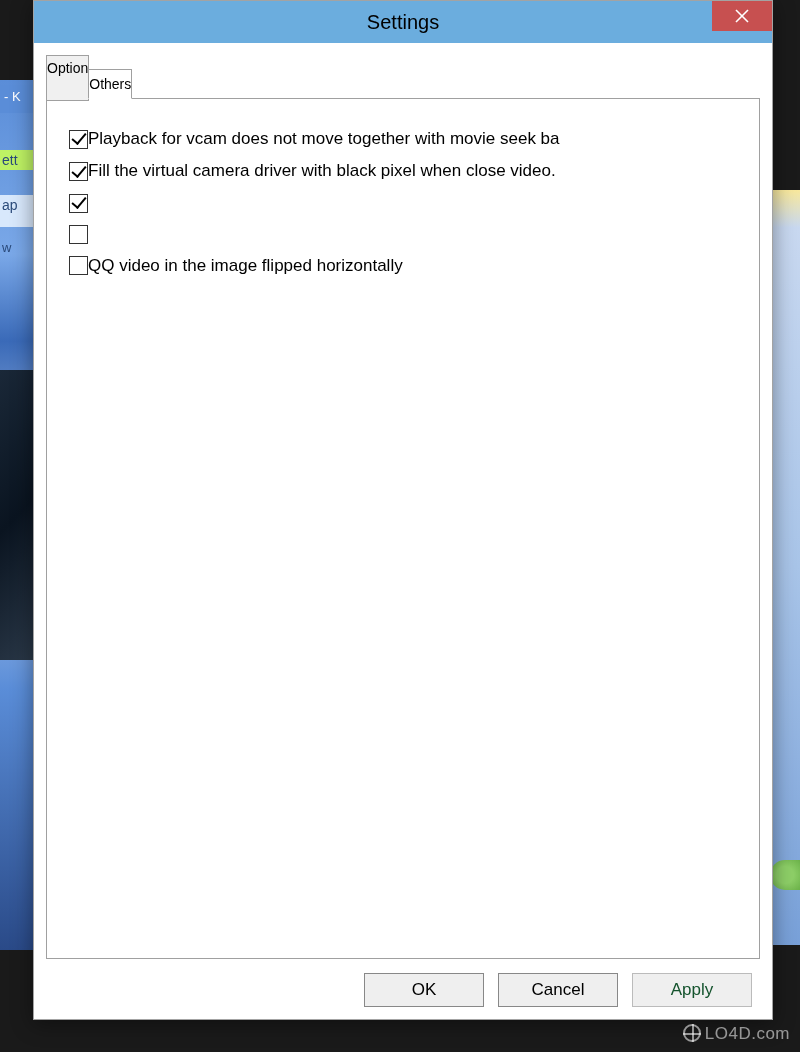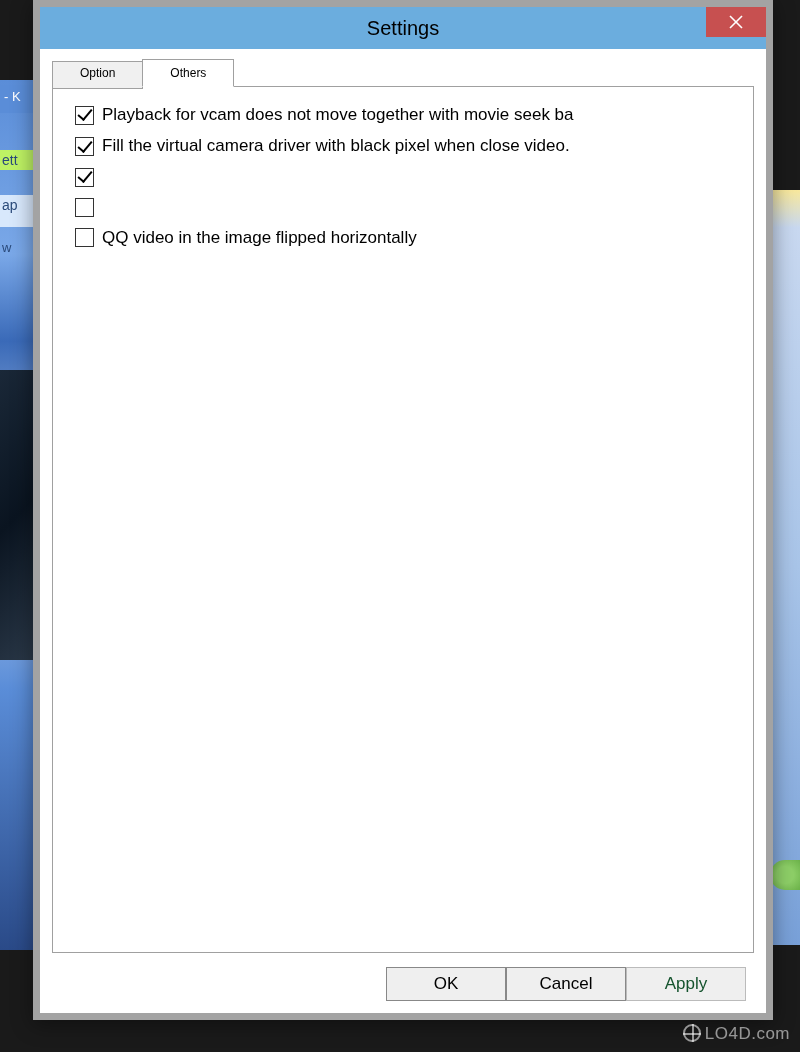--- a/index.html
+++ b/index.html
@@ -74,21 +74,21 @@
     .bg-text-ap { position:absolute; left:0; top:195px; width:35px; height:32px; color:#2a4a7a; font-size:14px; overflow:hidden; background:#d8e8fc; padding:2px; }
     .bg-text-w { position:absolute; left:0; top:238px; width:35px; height:18px; color:#2a4a7a; font-size:13px; overflow:hidden; padding:2px; }
 
     .settings-window {
       position: absolute;
       left: 33px;
       top: 0;
       width: 740px;
       height: 1020px;
       background: #fff;
-      border: 7px solid #a3a3a3;
+      border: 1px solid #a3a3a3;
       box-shadow: 0 4px 20px rgba(0,0,0,0.4);
     }
     .titlebar {
       height: 42px;
       background: #6badde;
       position: relative;
       display: flex;
       align-items: center;
       justify-content: center;
     }
@@ -118,56 +118,58 @@
       display: flex;
       flex-direction: column;
     }
 
     .tab-strip {
       display: flex;
       position: relative;
       z-index: 2;
     }
     .tab {
-      padding: 6px 27px;
+      padding: 6px 0;
       border: 1px solid #a0a0a0;
       background: #f0f0f0;
-      font-size: 12px;
+      font-size: 14px;
       color: #000;
       cursor: pointer;
       margin-right: -1px;
       position: relative;
     }
     .tab.inactive {
       background: #f0f0f0;
       top: 2px;
       padding-top: 4px;
       padding-bottom: 4px;
     }
     .tab.active {
       background: #fff;
       border-bottom: 1px solid #fff;
       z-index: 3;
+      margin-top: 16px;
     }
 
     .tab-panel {
       border: 1px solid #a0a0a0;
       padding: 18px 22px;
       margin-top: -1px;
       flex: 1;
       background: #fff;
       position: relative;
       z-index: 1;
     }
 
     .checkbox-row {
       display: flex;
       align-items: center;
       margin-bottom: 11px;
-      gap: 8px;
+      gap: 0;
+      margin-top: 12px;
     }
     .cb {
       width: 19px;
       height: 19px;
       border: 1px solid #333;
       background: #fff;
       display: inline-flex;
       align-items: center;
       justify-content: center;
       cursor: pointer;
@@ -190,21 +192,21 @@
       line-height: 1.2;
     }
     .cb-label.focused {
       outline: 1px dotted #000;
       outline-offset: 0px;
     }
 
     .button-row {
       display: flex;
       justify-content: flex-end;
-      gap: 0;
+      gap: 14px;
       padding: 14px 8px 0 0;
     }
     .btn {
       min-width: 120px;
       height: 34px;
       border: 1px solid #888;
       background: #efefef;
       font-size: 17px;
       color: #000;
       cursor: pointer;

